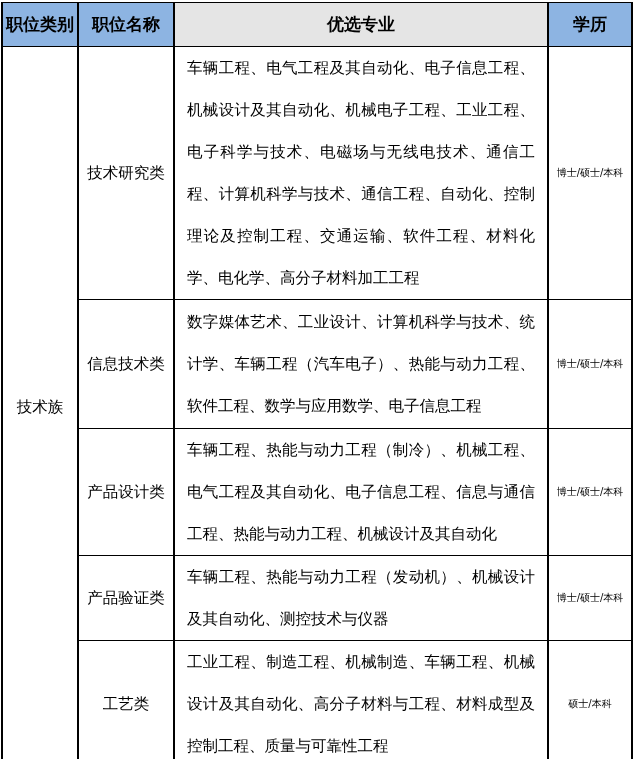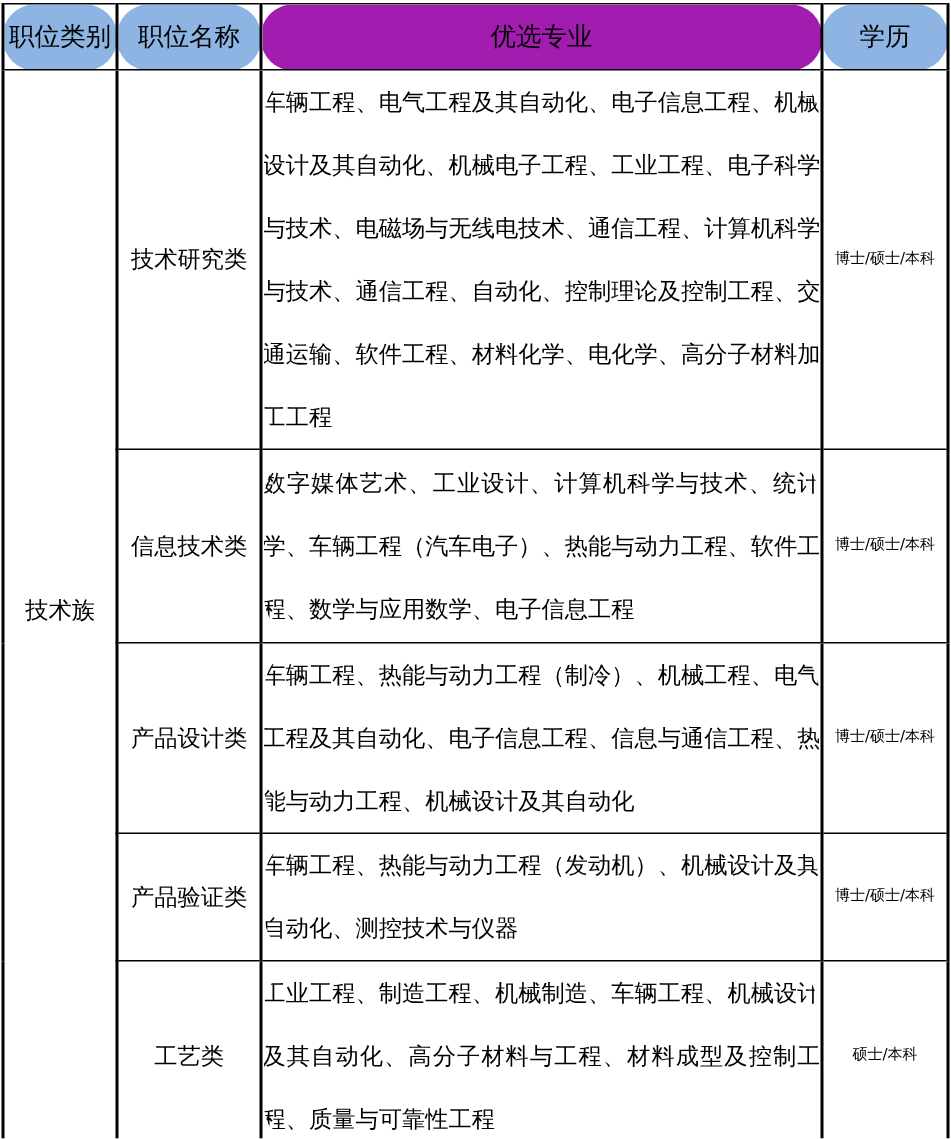--- a/index.html
+++ b/index.html
@@ -23,43 +23,42 @@
   }
   table.recruit td, table.recruit th {
     border: solid #000000;
     border-width: 1px 2px;
     overflow: hidden;
     word-break: break-all;
   }
   tr.hdr th {
     height: 41px;
     font-size: 17px;
-    font-weight: normal;
+    font-weight: bold;
     text-align: center;
     vertical-align: middle;
-    border-radius: 21px;
   }
   td.cat {
     text-align: center;
     vertical-align: middle;
     font-size: 15.5px;
   }
   td.name {
     text-align: center;
     vertical-align: middle;
     font-size: 15.5px;
     padding: 0 4px;
     margin-left: 27px;
   }
   td.majors {
     text-align: justify;
     vertical-align: middle;
     font-size: 15.5px;
     line-height: 42px;
-    padding: 0 0;
+    padding: 0 12px;
     border-radius: 32px;
   }
   td.degree {
     text-align: center;
     vertical-align: middle;
     font-size: 10px;
     line-height: 42px;
     padding: 0 6px;
   }
   tr.r1 { height: 249px; }
@@ -76,21 +75,21 @@
     <colgroup>
       <col style="width:76px">
       <col style="width:96px">
       <col style="width:374px">
       <col style="width:84px">
     </colgroup>
     <thead>
       <tr class="hdr">
         <th style="background: rgb(141, 180, 226);">职位类别</th>
         <th style="background: rgb(141, 180, 226);">职位名称</th>
-        <th style="background: #a21caf;">优选专业</th>
+        <th style="background: #e5e5e5;">优选专业</th>
         <th style="background: rgb(141, 180, 226); margin-top: 28px;">学历</th>
       </tr>
     </thead>
     <tbody>
       <tr class="r1">
         <td class="cat" rowspan="5">技术族</td>
         <td class="name">技术研究类</td>
         <td class="majors">车辆工程、电气工程及其自动化、电子信息工程、机械设计及其自动化、机械电子工程、工业工程、电子科学与技术、电磁场与无线电技术、通信工程、计算机科学与技术、通信工程、自动化、控制理论及控制工程、交通运输、软件工程、材料化学、电化学、高分子材料加工工程</td>
         <td class="degree">博士/硕士/本科</td>
       </tr>

